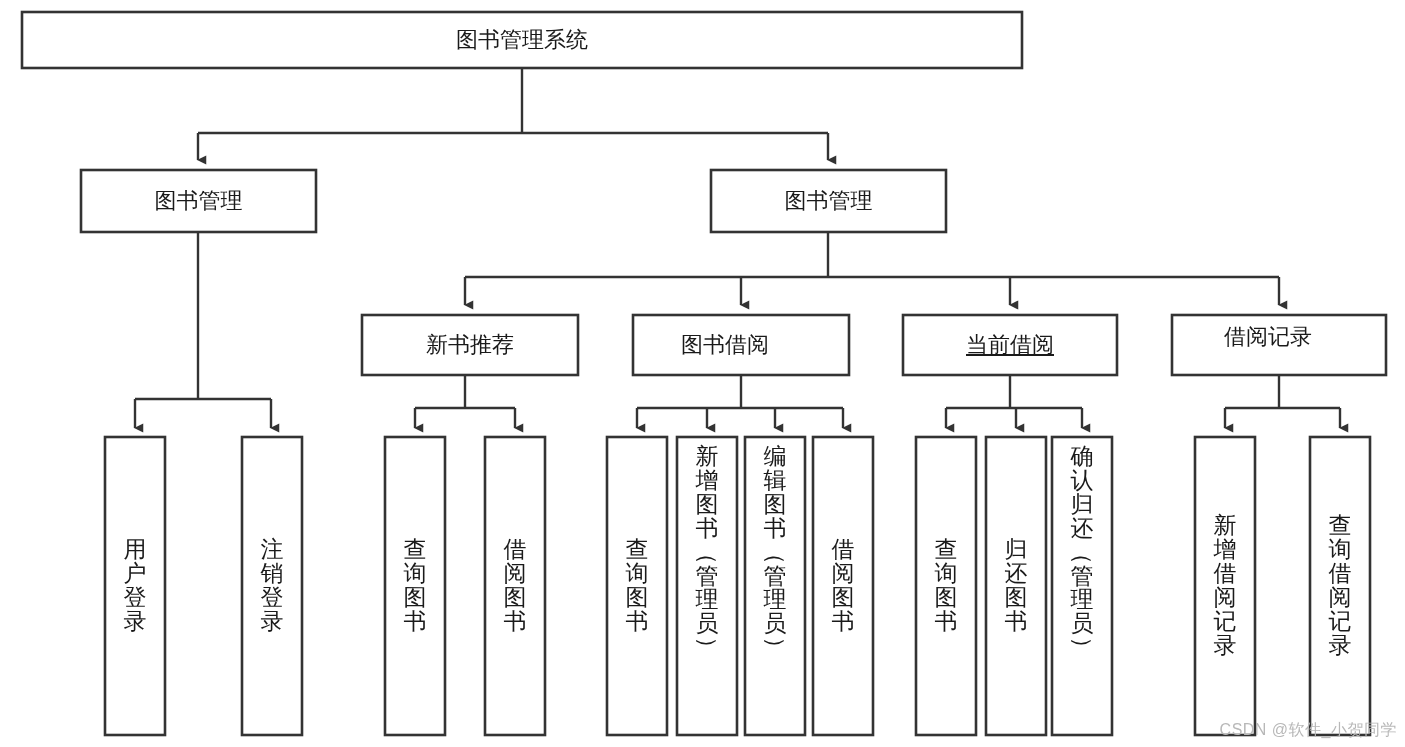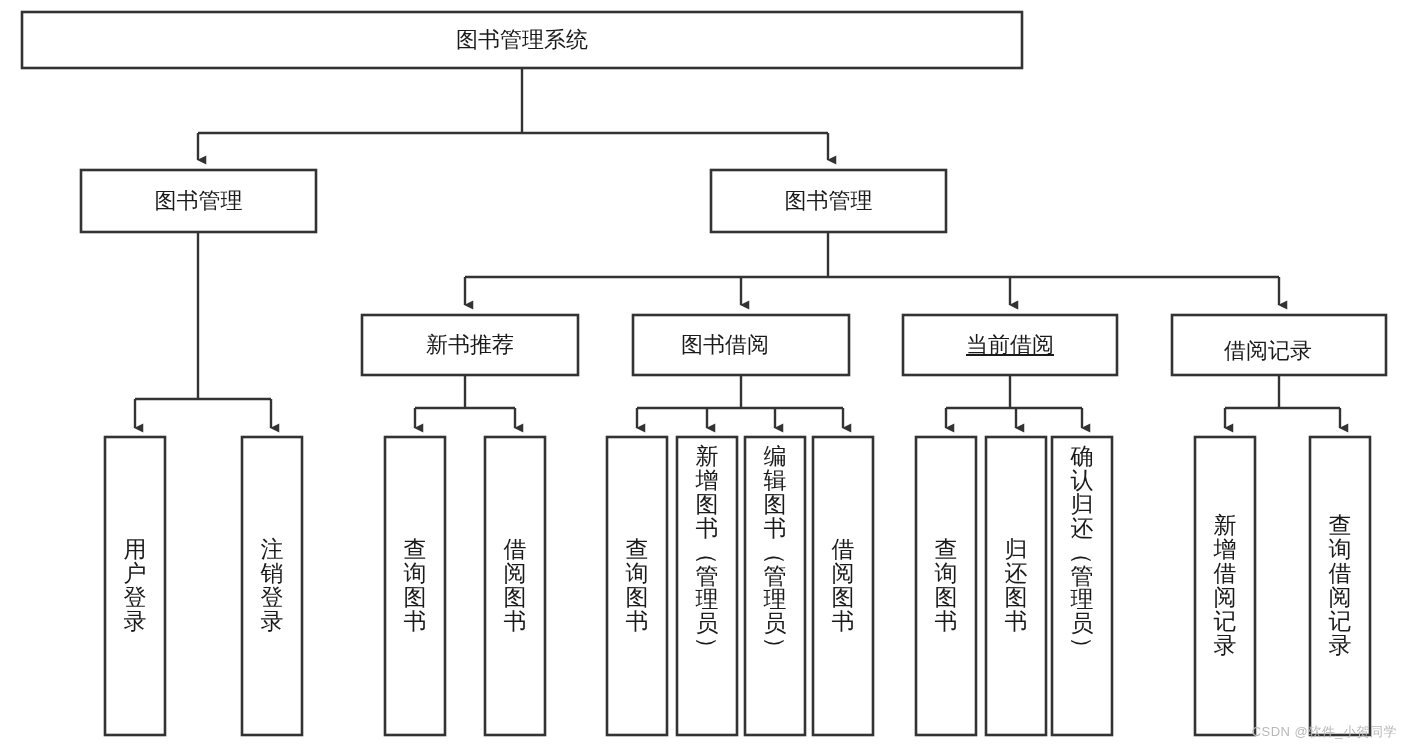--- a/index.html
+++ b/index.html
@@ -38,21 +38,21 @@
   }
   .arrow-head {
     fill: #333333;
     stroke: none;
   }
   .watermark {
     position: absolute;
     right: 8px;
     bottom: 6px;
     font-family: "Liberation Sans", "DejaVu Sans", sans-serif;
-    font-size: 13px;
+    font-size: 16px;
     color: #b8b8b8;
     letter-spacing: 0.5px;
     white-space: nowrap;
     pointer-events: none;
   }
   .vtext-wrap {
     position: absolute;
     display: flex;
     flex-direction: column;
     align-items: center;
@@ -168,21 +168,21 @@
   </svg>
 
   <div class="htext-wrap" style="left:22px;  top:12px;  width:1000px; height:56px;">图书管理系统</div>
 
   <div class="htext-wrap" style="left:81px;  top:170px; width:235px; height:62px;">图书管理</div>
   <div class="htext-wrap" style="left:711px; top:170px; width:235px; height:62px;font-family:Liberation Mono, monospace;">图书管理</div>
 
   <div class="htext-wrap" style="left:362px; top:315px; width:216px; height:60px;text-align:right;">新书推荐</div>
   <div class="htext-wrap" style="left:633px; top:315px; width:184px; height:60px;">图书借阅</div>
   <div class="htext-wrap" style="left:903px; top:315px; width:214px; height:60px;text-decoration:underline;">当前借阅</div>
-  <div class="htext-wrap" style="left:1172px;top:321px; width:192px; height:60px;">借阅记录</div>
+  <div class="htext-wrap" style="left:1172px;top:307px; width:192px; height:60px;">借阅记录</div>
 
   <div class="vtext-wrap" style="left:105px; top:437px; width:60px; height:298px;">
       <span>用</span>
       <span>户</span>
       <span>登</span>
       <span>录</span>
     </div>
   <div class="vtext-wrap" style="left:242px; top:437px; width:60px; height:298px;">
       <span>注</span>
       <span>销</span>

